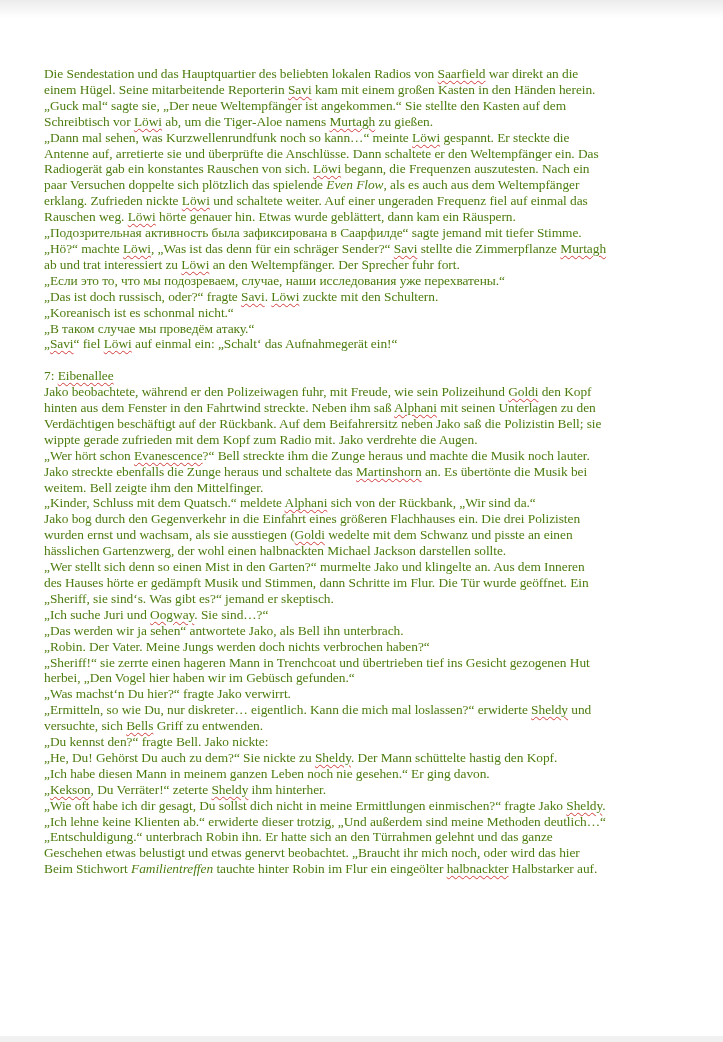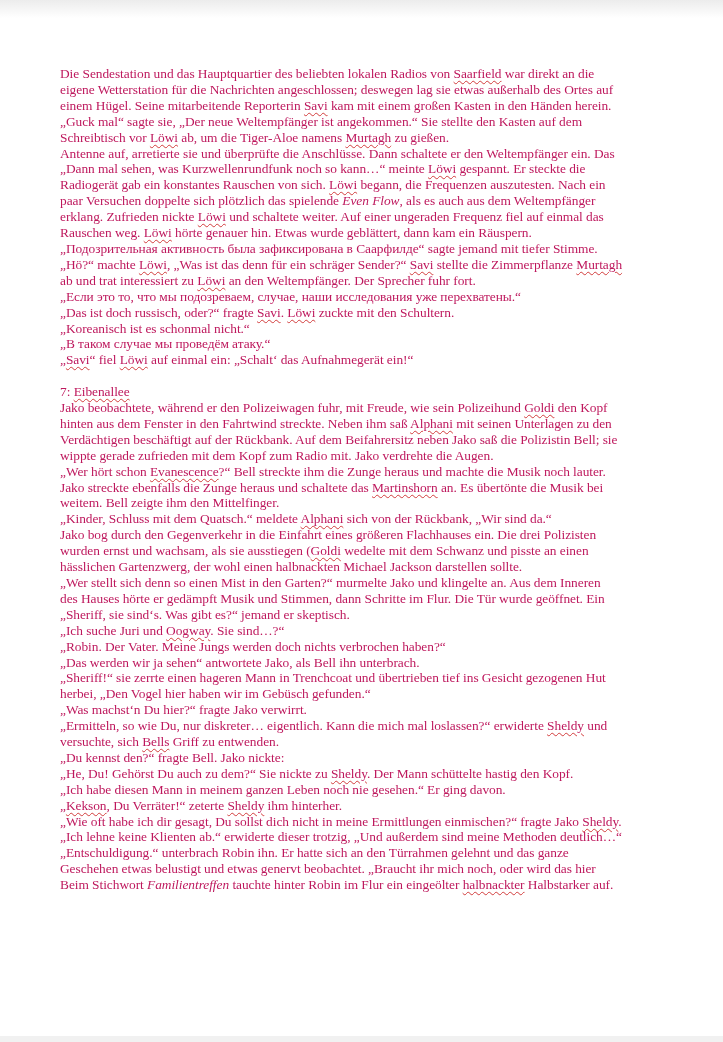--- a/index.html
+++ b/index.html
@@ -10,48 +10,47 @@
     }
     .top-shade {
       position: absolute; left: 0; top: 0; width: 723px; height: 18px;
       background: linear-gradient(#ececec, #ffffff);
     }
     .bottom-shade {
       position: absolute; left: 0; bottom: 0; width: 723px; height: 6px;
       background: #f1f1f1;
     }
     .page {
-      position: absolute; left: 60px; top: 66px; width: 606px;
+      position: absolute; left: 44px; top: 66px; width: 606px;
       font-family: "Liberation Serif", "DejaVu Serif", serif;
-      font-size: 13.4px; line-height: 15.9px; color: #be185d;
+      font-size: 13.4px; line-height: 15.9px; color: #4d7c0f;
       letter-spacing: -0.05px;
     }
     .line { white-space: nowrap; display: block; }
     .blank { height: 15.9px; }
     .sp {
       text-decoration: underline wavy #d23c3c;
       text-decoration-thickness: 1px;
       text-underline-offset: 2px;
     }
     em { font-style: italic; }
   </style>
 </head>
 <body>
 
 <div class="top-shade"></div>
 
 <div class="page">
   <div id="sec1">
       <span class="line">Die Sendestation und das Hauptquartier des beliebten lokalen Radios von <span class="sp">Saarfield</span> war direkt an die</span>
-      <span class="line">eigene Wetterstation für die Nachrichten angeschlossen; deswegen lag sie etwas außerhalb des Ortes auf</span>
       <span class="line">einem Hügel. Seine mitarbeitende Reporterin <span class="sp">Savi</span> kam mit einem großen Kasten in den Händen herein.</span>
       <span class="line">„Guck mal“ sagte sie, „Der neue Weltempfänger ist angekommen.“ Sie stellte den Kasten auf dem</span>
       <span class="line">Schreibtisch vor <span class="sp">Löwi</span> ab, um die Tiger-Aloe namens <span class="sp">Murtagh</span> zu gießen.</span>
+      <span class="line">„Dann mal sehen, was Kurzwellenrundfunk noch so kann…“ meinte <span class="sp">Löwi</span> gespannt. Er steckte die</span>
       <span class="line">Antenne auf, arretierte sie und überprüfte die Anschlüsse. Dann schaltete er den Weltempfänger ein. Das</span>
-      <span class="line">„Dann mal sehen, was Kurzwellenrundfunk noch so kann…“ meinte <span class="sp">Löwi</span> gespannt. Er steckte die</span>
       <span class="line">Radiogerät gab ein konstantes Rauschen von sich. <span class="sp">Löwi</span> begann, die Frequenzen auszutesten. Nach ein</span>
       <span class="line">paar Versuchen doppelte sich plötzlich das spielende <em>Even Flow</em>, als es auch aus dem Weltempfänger</span>
       <span class="line">erklang. Zufrieden nickte <span class="sp">Löwi</span> und schaltete weiter. Auf einer ungeraden Frequenz fiel auf einmal das</span>
       <span class="line">Rauschen weg. <span class="sp">Löwi</span> hörte genauer hin. Etwas wurde geblättert, dann kam ein Räuspern.</span>
       <span class="line">„Подозрительная активность была зафиксирована в Саарфилде“ sagte jemand mit tiefer Stimme.</span>
       <span class="line">„Hö?“ machte <span class="sp">Löwi</span>, „Was ist das denn für ein schräger Sender?“ <span class="sp">Savi</span> stellte die Zimmerpflanze <span class="sp">Murtagh</span></span>
       <span class="line">ab und trat interessiert zu <span class="sp">Löwi</span> an den Weltempfänger. Der Sprecher fuhr fort.</span>
       <span class="line">„Если это то, что мы подозреваем, случае, наши исследования уже перехватены.“</span>
       <span class="line">„Das ist doch russisch, oder?“ fragte <span class="sp">Savi</span>. <span class="sp">Löwi</span> zuckte mit den Schultern.</span>
       <span class="line">„Koreanisch ist es schonmal nicht.“</span>
@@ -69,22 +68,22 @@
       <span class="line">Jako streckte ebenfalls die Zunge heraus und schaltete das <span class="sp">Martinshorn</span> an. Es übertönte die Musik bei</span>
       <span class="line">weitem. Bell zeigte ihm den Mittelfinger.</span>
       <span class="line">„Kinder, Schluss mit dem Quatsch.“ meldete <span class="sp">Alphani</span> sich von der Rückbank, „Wir sind da.“</span>
       <span class="line">Jako bog durch den Gegenverkehr in die Einfahrt eines größeren Flachhauses ein. Die drei Polizisten</span>
       <span class="line">wurden ernst und wachsam, als sie ausstiegen (<span class="sp">Goldi</span> wedelte mit dem Schwanz und pisste an einen</span>
       <span class="line">hässlichen Gartenzwerg, der wohl einen halbnackten Michael Jackson darstellen sollte.</span>
       <span class="line">„Wer stellt sich denn so einen Mist in den Garten?“ murmelte Jako und klingelte an. Aus dem Inneren</span>
       <span class="line">des Hauses hörte er gedämpft Musik und Stimmen, dann Schritte im Flur. Die Tür wurde geöffnet. Ein</span>
       <span class="line">„Sheriff, sie sind‘s. Was gibt es?“ jemand er skeptisch.</span>
       <span class="line">„Ich suche Juri und <span class="sp">Oogway</span>. Sie sind…?“</span>
+      <span class="line">„Das werden wir ja sehen“ antwortete Jako, als Bell ihn unterbrach.</span>
       <span class="line">„Robin. Der Vater. Meine Jungs werden doch nichts verbrochen haben?“</span>
-      <span class="line">„Das werden wir ja sehen“ antwortete Jako, als Bell ihn unterbrach.</span>
       <span class="line">„Sheriff!“ sie zerrte einen hageren Mann in Trenchcoat und übertrieben tief ins Gesicht gezogenen Hut</span>
       <span class="line">herbei, „Den Vogel hier haben wir im Gebüsch gefunden.“</span>
       <span class="line">„Was machst‘n Du hier?“ fragte Jako verwirrt.</span>
       <span class="line">„Ermitteln, so wie Du, nur diskreter… eigentlich. Kann die mich mal loslassen?“ erwiderte <span class="sp">Sheldy</span> und</span>
       <span class="line">versuchte, sich <span class="sp">Bells</span> Griff zu entwenden.</span>
       <span class="line">„Du kennst den?“ fragte Bell. Jako nickte:</span>
       <span class="line">„He, Du! Gehörst Du auch zu dem?“ Sie nickte zu <span class="sp">Sheldy</span>. Der Mann schüttelte hastig den Kopf.</span>
       <span class="line">„Ich habe diesen Mann in meinem ganzen Leben noch nie gesehen.“ Er ging davon.</span>
       <span class="line">„<span class="sp">Kekson</span>, Du Verräter!“ zeterte <span class="sp">Sheldy</span> ihm hinterher.</span>
       <span class="line">„Wie oft habe ich dir gesagt, Du sollst dich nicht in meine Ermittlungen einmischen?“ fragte Jako <span class="sp">Sheldy</span>.</span>

